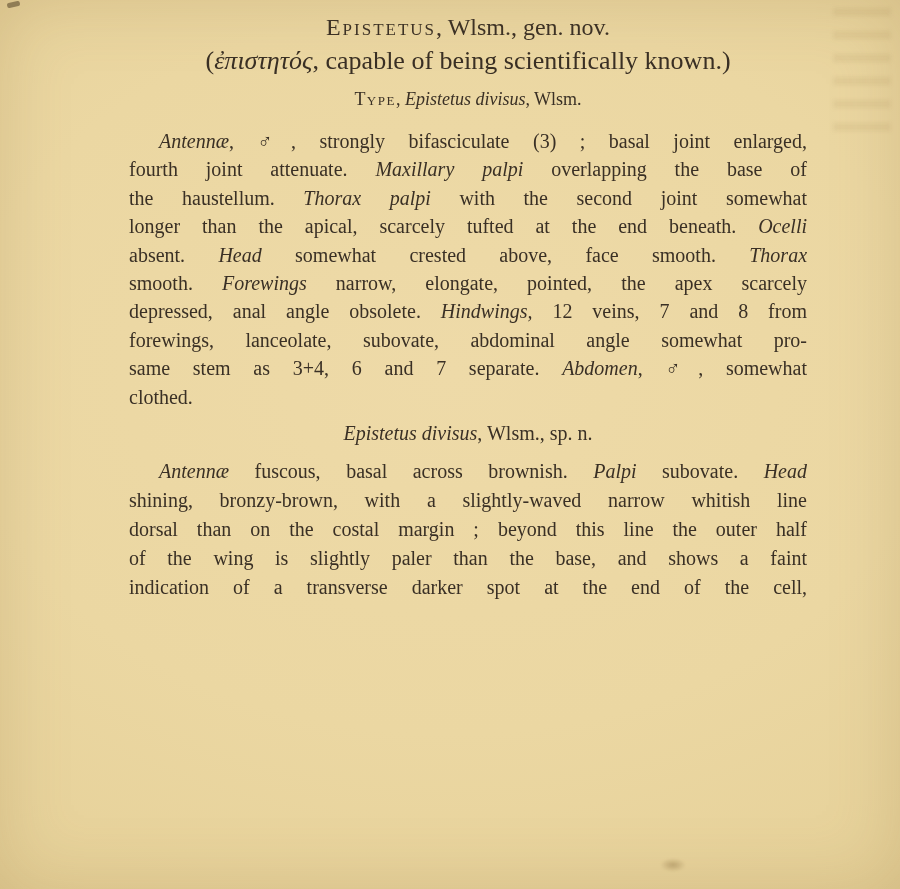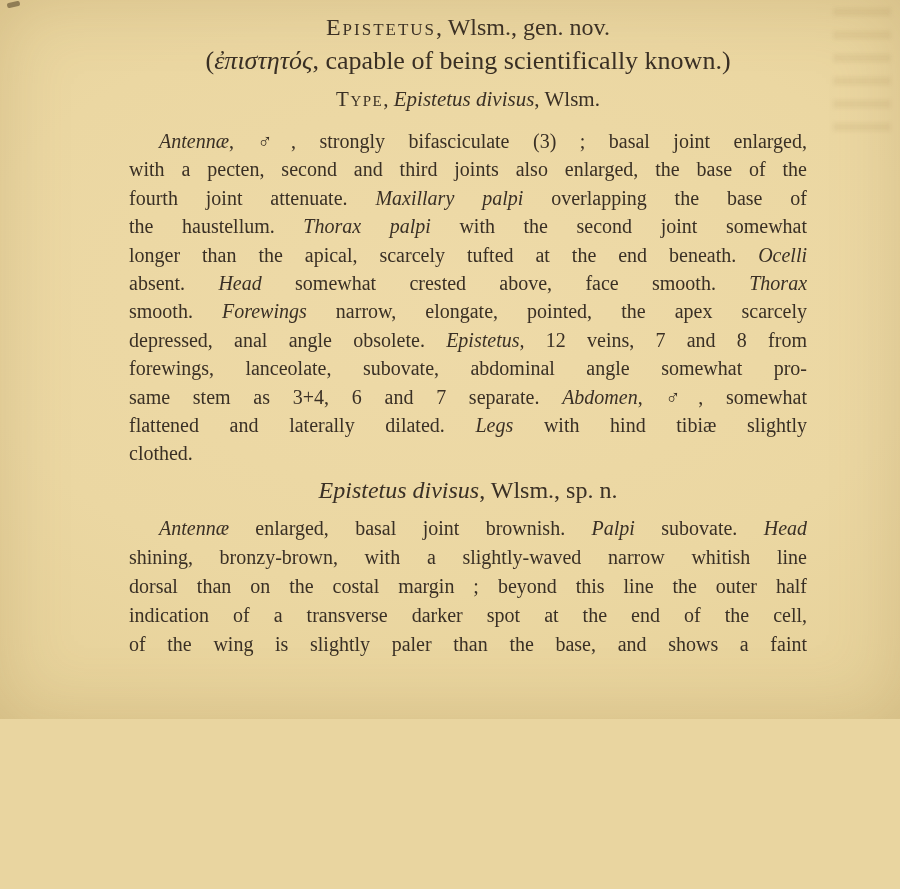--- a/index.html
+++ b/index.html
@@ -3,21 +3,21 @@
 <meta charset="utf-8">
 <style>
   html, body {
     margin: 0;
     padding: 0;
     background: #e9d5a0;
   }
   .page {
     position: relative;
     width: 900px;
-    height: 719px;
+    height: 889px;
     overflow: hidden;
     background:
       radial-gradient(ellipse 120% 90% at 50% 42%,
         #eedaa8 0%, #ebd7a2 45%, #e6d199 75%, #dfc98e 95%, #d9c283 100%);
     font-family: "Liberation Serif", "DejaVu Serif", serif;
     color: var(--ink, #3a3025);
   }
   
   .speck-topleft {
     position: absolute; left: 7px; top: 2px; width: 13px; height: 5px;
@@ -49,27 +49,27 @@
     left: 125px;
     top: 0;
     width: 686px;
   }
   .line { white-space: normal; }
   .center { text-align: center; }
 
   .h1 { margin-top: 12px; font-size: 24px; line-height: 30px; }
   .h1 .sc { letter-spacing: 2px; }
   .greek { font-size: 26px; line-height: 37px; }
-  .type { font-size: 21px; line-height: 40px; }
+  .type { font-size: 18px; line-height: 40px; }
   .type .sc { letter-spacing: 1.5px; }
 
   .para { margin: 4px; }
   .para1 { margin-top: 8px; }
   .para1 .line { font-size: 20px; line-height: 28.4px; }
-  .h2 { font-size: 24px; line-height: 36px; margin-top: 4px; }
+  .h2 { font-size: 20px; line-height: 36px; margin-top: 4px; }
   .para2 { margin-top: 6px; }
   .para2 .line { font-size: 20px; line-height: 29px; }
 
   .just {
     text-align: justify;
     text-align-last: justify;
   }
   .indent { text-indent: 30px; }
 
   .i  { font-style: italic; }
@@ -82,35 +82,33 @@
 <div class="page">
   <div class="speck-topleft"></div>
   <div class="showthrough-right"></div>
   <div class="smudge-bottom"></div>
   <div class="textblock">
       <div class="line center h1"><span class="sc">Epistetus</span><span class="n">, Wlsm., gen. nov.</span></div>
       <div class="line center greek"><span class="n">(</span><span class="i">ἐπιστητός</span><span class="n">, capable of being scientifically known.)</span></div>
       <div class="line center type"><span class="sc">Type</span><span class="n">, </span><span class="i">Epistetus divisus</span><span class="n">, Wlsm.</span></div>
       <div class="para para1">
         <div class="line just indent"><span class="i">Antennæ</span><span class="n">, ♂, strongly bifasciculate (3) ; basal joint enlarged,</span></div>
-        <div class="line just"><span class="n">with a pecten, second and third joints also enlarged, the base of the</span></div>
         <div class="line just"><span class="n">fourth joint attenuate. </span><span class="i">Maxillary palpi</span><span class="n"> overlapping the base of</span></div>
         <div class="line just"><span class="n">the haustellum. </span><span class="i">Thorax palpi</span><span class="n"> with the second joint somewhat</span></div>
         <div class="line just"><span class="n">longer than the apical, scarcely tufted at the end beneath. </span><span class="i">Ocelli</span></div>
         <div class="line just"><span class="n">absent. </span><span class="i">Head</span><span class="n"> somewhat crested above, face smooth. </span><span class="i">Thorax</span></div>
         <div class="line just"><span class="n">smooth. </span><span class="i">Forewings</span><span class="n"> narrow, elongate, pointed, the apex scarcely</span></div>
-        <div class="line just"><span class="n">depressed, anal angle obsolete. </span><span class="i">Epistetus,</span><span class="n"> 12 veins, 7 and 8 from</span></div>
+        <div class="line just"><span class="n">depressed, anal angle obsolete. </span><span class="i">Hindwings,</span><span class="n"> 12 veins, 7 and 8 from</span></div>
         <div class="line just"><span class="n">forewings, lanceolate, subovate, abdominal angle somewhat pro-</span></div>
         <div class="line just"><span class="n">same stem as 3+4, 6 and 7 separate. </span><span class="i">Abdomen</span><span class="n">, ♂, somewhat</span></div>
-        <div class="line just"><span class="n">flattened and laterally dilated. </span><span class="i">Legs</span><span class="n"> with hind tibiæ slightly</span></div>
         <div class="line"><span class="n">clothed.</span></div>
       </div>
       <div class="line center h2"><span class="i">Epistetus divisus</span><span class="n">, Wlsm., sp. n.</span></div>
       <div class="para para2">
-        <div class="line just indent"><span class="i">Antennæ</span><span class="n"> enlarged, basal joint brownish. </span><span class="i">Palpi</span><span class="n"> subovate. </span><span class="i">Head</span></div>
+        <div class="line just indent"><span class="i">Antennæ</span><span class="n"> fuscous, basal across brownish. </span><span class="i">Palpi</span><span class="n"> subovate. </span><span class="i">Head</span></div>
         <div class="line just"><span class="n">shining, bronzy-brown, with a slightly-waved narrow whitish line</span></div>
         <div class="line just"><span class="n">dorsal than on the costal margin ; beyond this line the outer half</span></div>
+        <div class="line just"><span class="n">of the wing is slightly paler than the base, and shows a faint</span></div>
         <div class="line just"><span class="n">indication of a transverse darker spot at the end of the cell,</span></div>
-        <div class="line just"><span class="n">of the wing is slightly paler than the base, and shows a faint</span></div>
       </div>
     </div>
   <div class="edge-vignette"></div>
 </div>
 
 </body></html>

